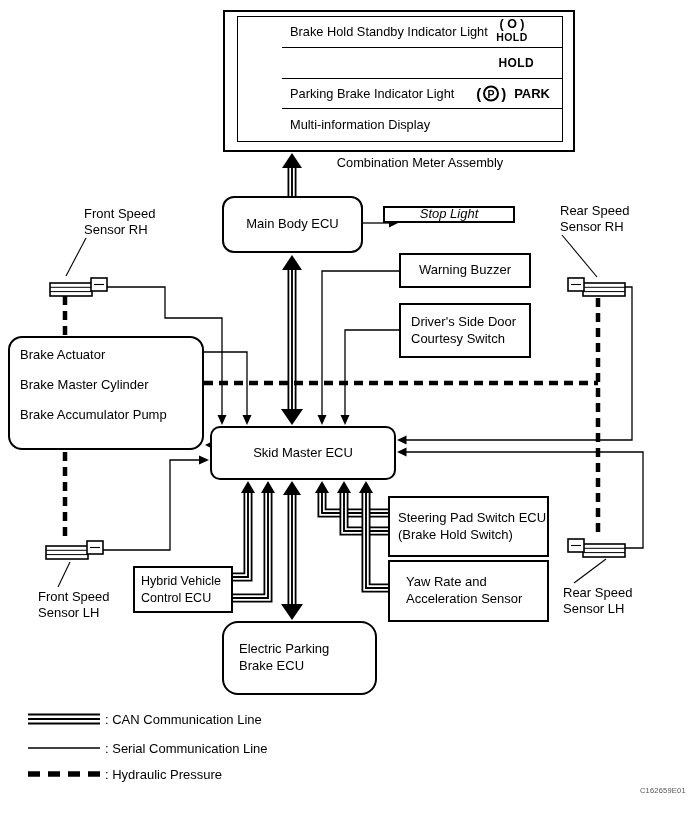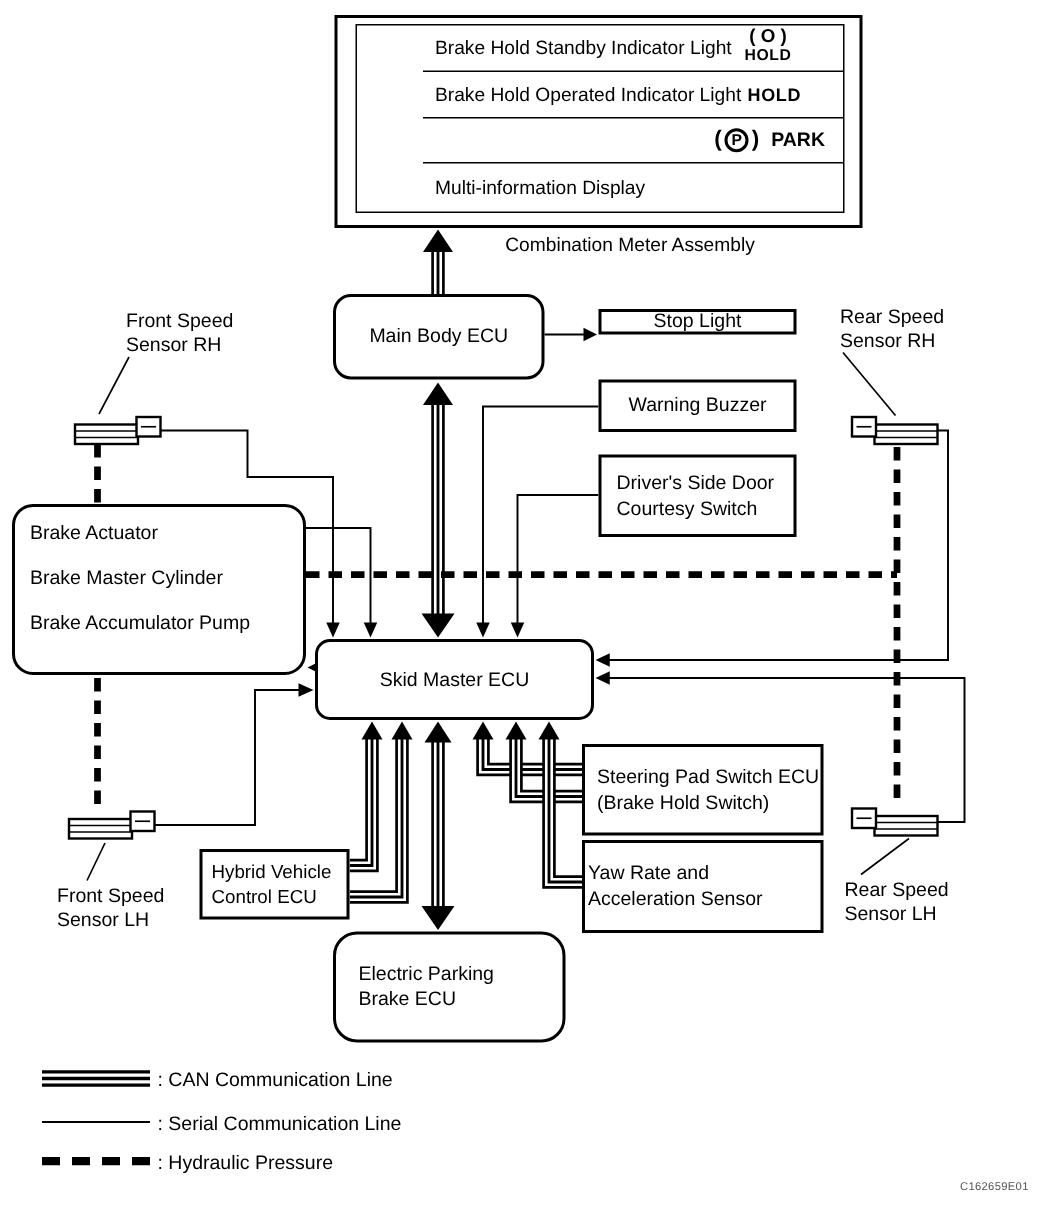--- a/index.html
+++ b/index.html
@@ -183,43 +183,43 @@
 
 <div class="meter-table" style="left:237px;top:16px;width:326px;height:126px;padding-left:44px;">
   <div class="meter-row">
     <span class="mlabel">Brake Hold Standby Indicator Light</span>
     <div class="micon-stack">
       <div class="ic-sym">( O )</div>
       <div class="ic-cap">HOLD</div>
     </div>
   </div>
   <div class="meter-row">
-    <span class="mlabel">Brake Hold Operated Indicator Light</span>
     <div class="micon-single">HOLD</div>
   </div>
   <div class="meter-row">
+    <span class="mlabel">Parking Brake Indicator Light</span>
     <div class="micon-park">
       <span class="paren">(</span>
       <span class="p-circle">P</span>
       <span class="paren">)</span>
       <span class="park-txt">PARK</span>
     </div>
   </div>
   <div class="meter-row">
     <span class="mlabel">Multi-information Display</span>
   </div>
 </div>
 
 <div class="caption" style="left:245px;top:155px;width:350px;text-align:center;">Combination Meter Assembly</div>
 
 <div class="box r12 flex-c" style="left:222px;top:196px;width:141px;height:57px;">
   <span>Main Body ECU</span>
 </div>
 
-<div class="box flex-c" style="left:399px;top:206px;width:132px;height:17px;">
+<div class="box flex-c" style="left:383px;top:206px;width:132px;height:17px;font-style:italic;">
   <span>Stop Light</span>
 </div>
 
 <div class="box flex-c" style="left:399px;top:253px;width:132px;height:35px;">
   <span>Warning Buzzer</span>
 </div>
 
 <div class="box flex-l" style="left:399px;top:303px;width:132px;height:55px;padding-left:10px;">
   <span>Driver's Side Door</span>
   <span>Courtesy Switch</span>
@@ -234,21 +234,21 @@
 
 <div class="box r10 flex-c" style="left:210px;top:426px;width:186px;height:54px;">
   <span>Skid Master ECU</span>
 </div>
 
 <div class="box flex-l" style="left:388px;top:496px;width:161px;height:61px;padding-left:8px;">
   <span>Steering Pad Switch ECU</span>
   <span>(Brake Hold Switch)</span>
 </div>
 
-<div class="box flex-l" style="left:388px;top:560px;width:161px;height:62px;padding-left:2px;">
+<div class="box flex-l" style="left:388px;top:560px;width:161px;height:62px;padding-left:16px;">
   <span>Yaw Rate and</span>
   <span>Acceleration Sensor</span>
 </div>
 
 <div class="box flex-l" style="left:133px;top:566px;width:100px;height:47px;padding-left:6px;font-size:12.5px;">
   <span>Hybrid Vehicle</span>
   <span>Control ECU</span>
 </div>
 
 <div class="box r16 flex-l" style="left:222px;top:621px;width:155px;height:74px;padding-left:15px;">

